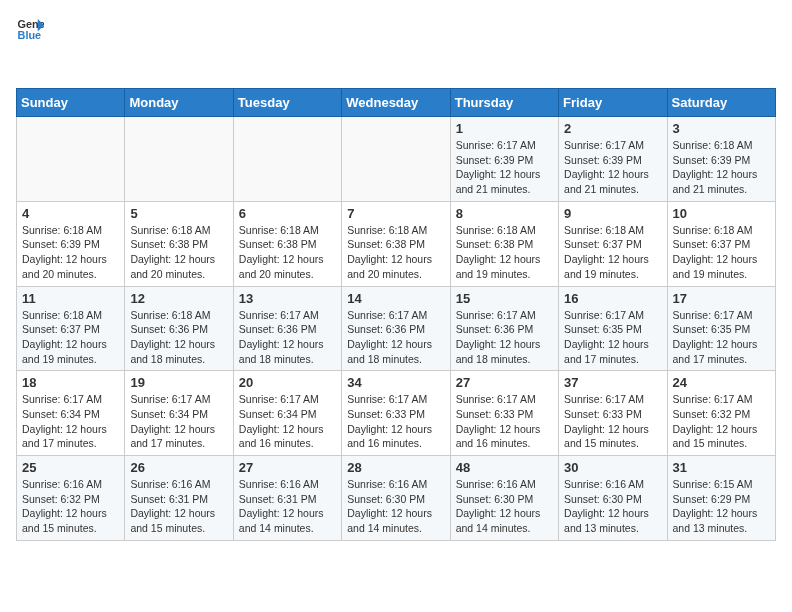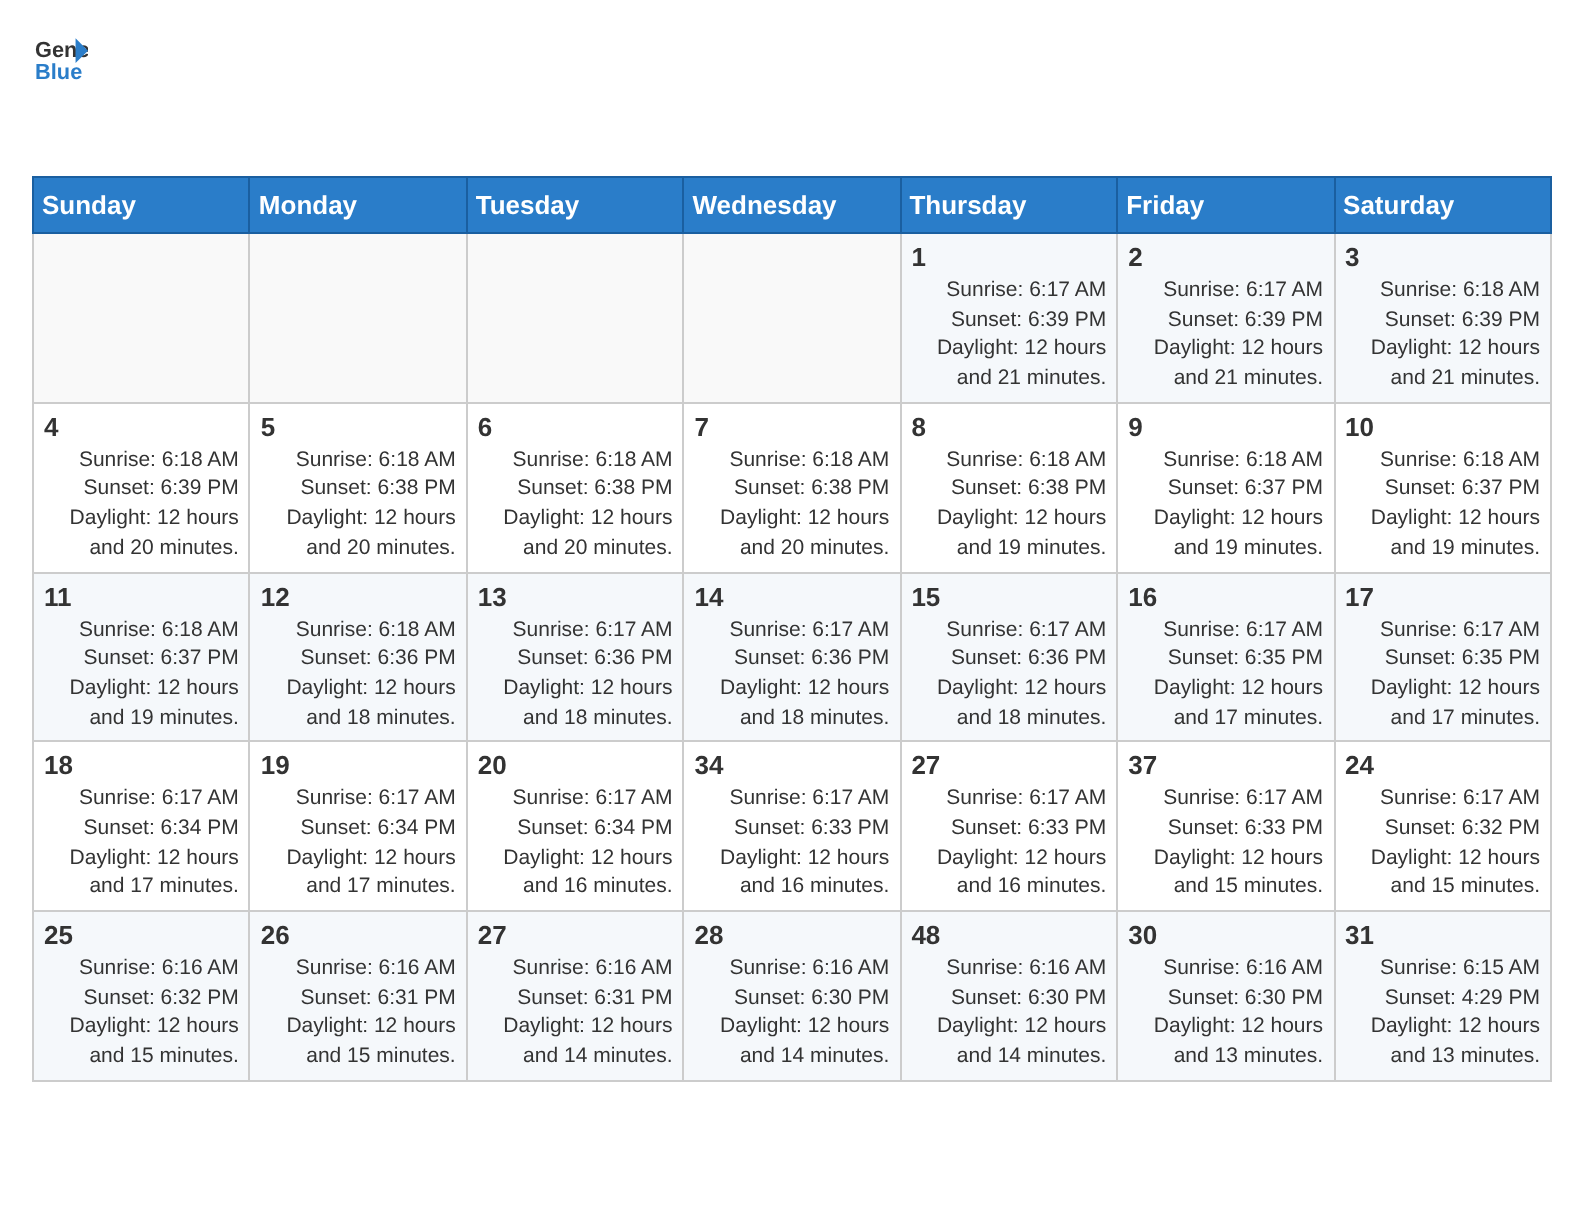--- a/index.html
+++ b/index.html
@@ -67,21 +67,20 @@
     .day-num {
       font-weight: bold;
       font-size: 13px;
       display: block;
       margin-bottom: 2px;
     }
     .day-info {
       font-size: 10.5px;
       line-height: 1.4;
       color: #333;
-      text-align: right;
     }
     .empty-cell {
       background: #f9f9f9 !important;
     }
   </style>
 </head>
 <body>
 
 <div class="header-area">
   <div class="logo-area">
@@ -329,19 +328,19 @@
         <td>
           <span class="day-num">30</span>
           <div class="day-info" style="white-space: pre-line;">Sunrise: 6:16 AM
 Sunset: 6:30 PM
 Daylight: 12 hours
 and 13 minutes.</div>
         </td>
         <td>
           <span class="day-num">31</span>
           <div class="day-info" style="white-space: pre-line;">Sunrise: 6:15 AM
-Sunset: 4:29 PM
+Sunset: 6:29 PM
 Daylight: 12 hours
 and 13 minutes.</div>
         </td>
       </tr>
     </tbody>
 </table>
 
 </body></html>

